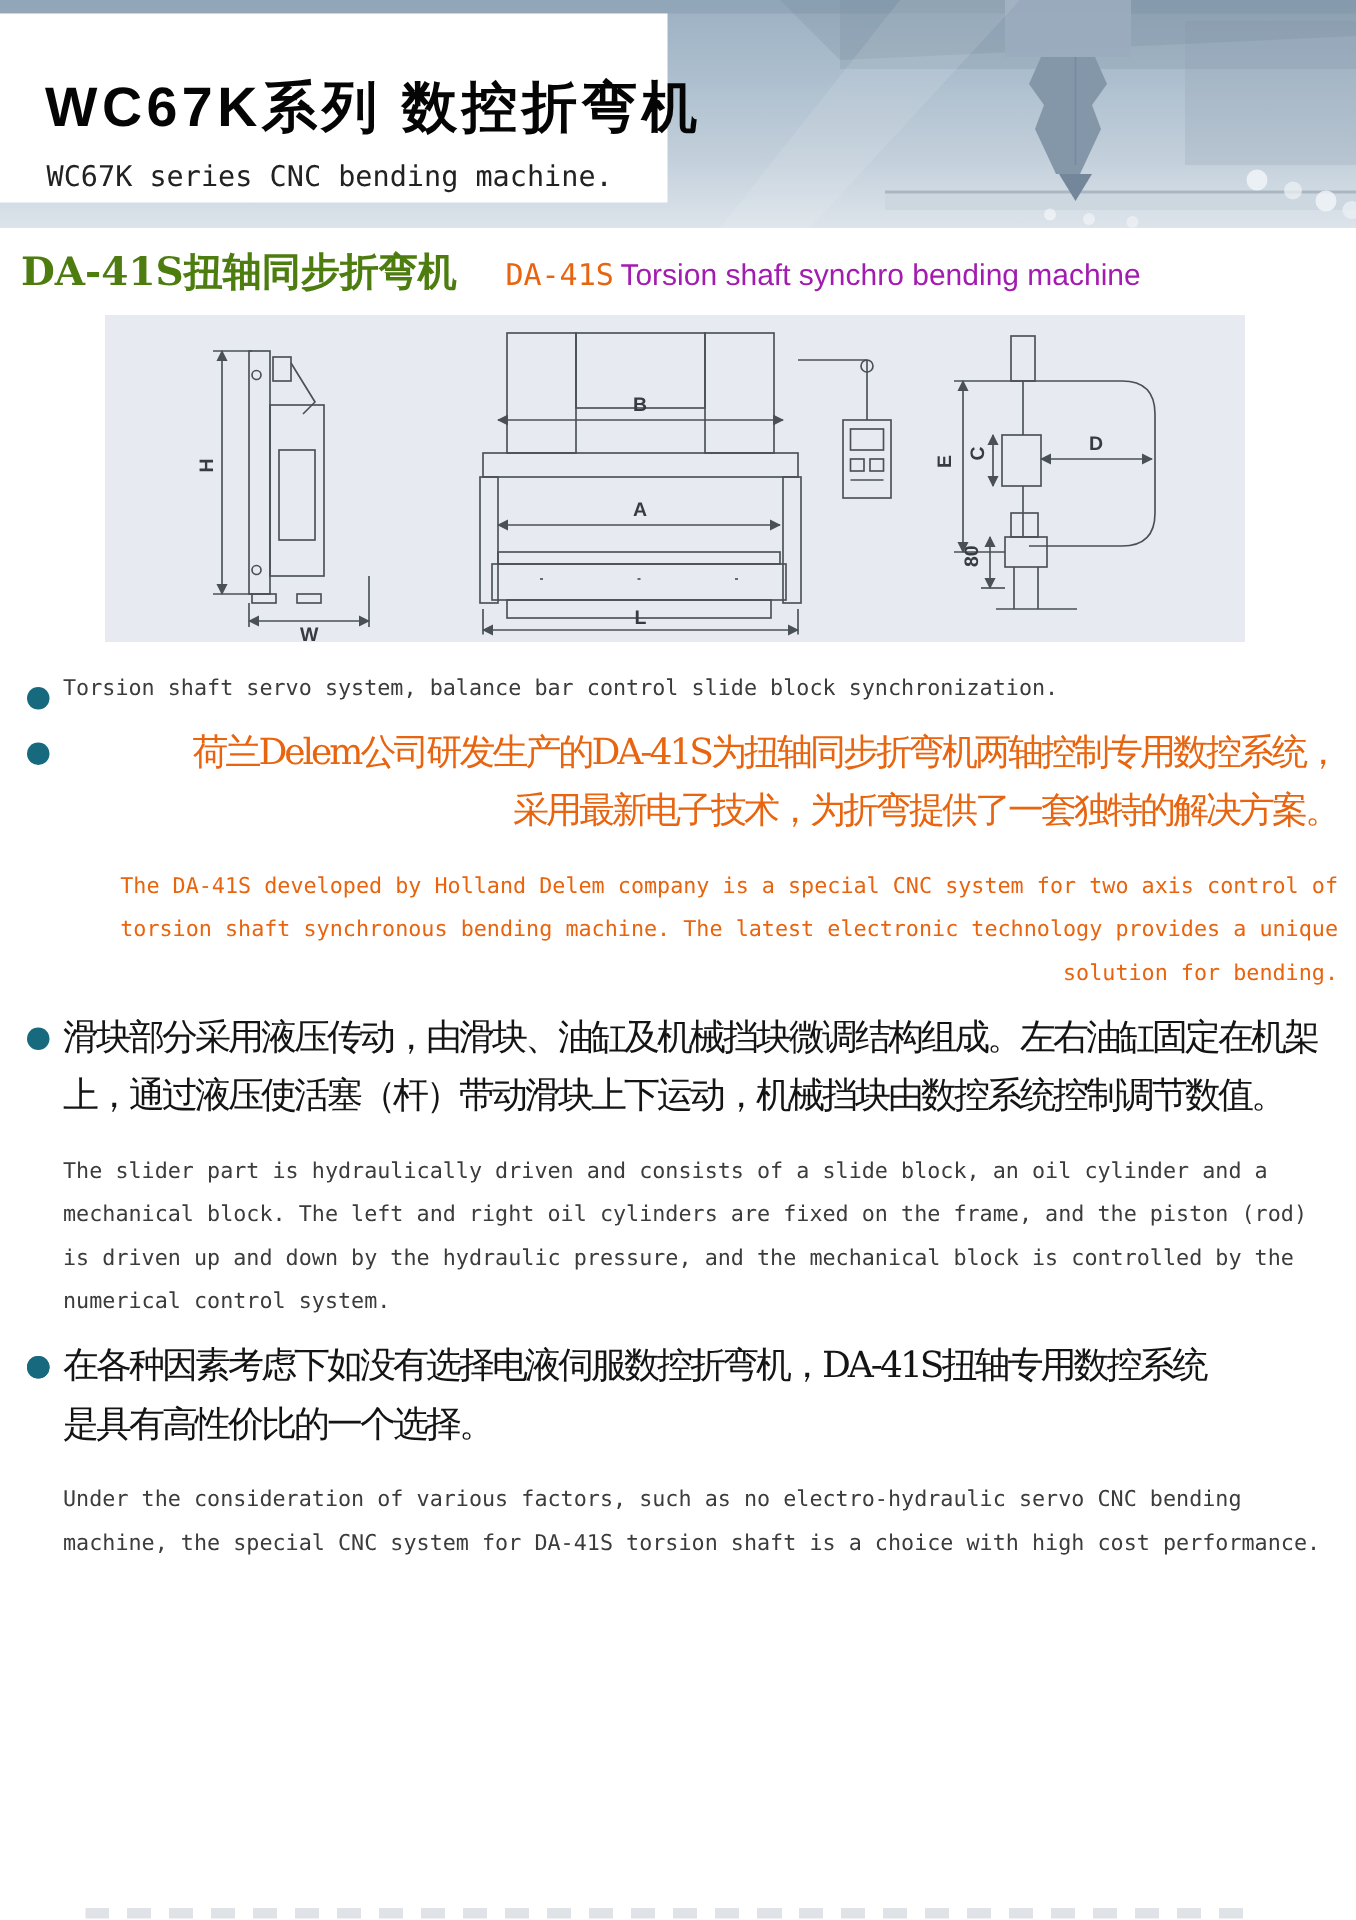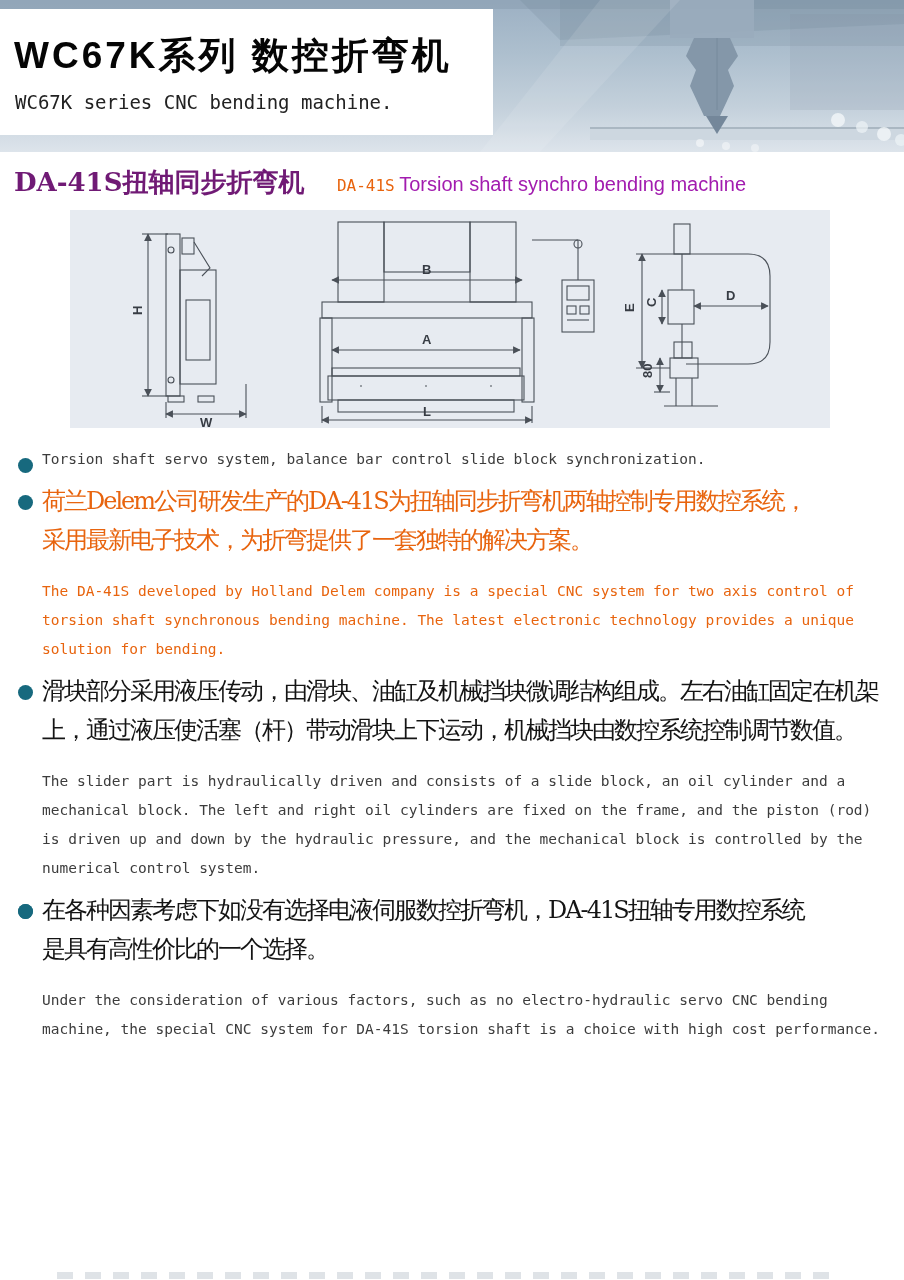--- a/index.html
+++ b/index.html
@@ -7,41 +7,41 @@
     width:904px;height:1280px;overflow:hidden;background:#ffffff;
     font-family:"Liberation Sans",sans-serif;position:relative;
   }
   
   .header-band{
     position:relative;width:904px;height:152px;
     background:linear-gradient(180deg,#9cb0c3 0%,#adbfce 35%,#c3d0db 70%,#dde4eb 100%);
   }
   .header-band svg{position:absolute;top:0;left:0;}
   .title-box{
-    position:absolute;left:0;top:9px;width:493px;height:126px;background:#ffffff;
-    padding:0;box-sizing:border-box;
+    position:absolute;left:0;top:9px;width:445px;height:126px;background:#ffffff;
+    padding:16px;box-sizing:border-box;
   }
   .title-zh{
     margin:22px 0 0 14px;font-size:37px;font-weight:bold;color:#050505;
     letter-spacing:3px;font-family:"Liberation Sans",sans-serif;white-space:nowrap;
   }
   .title-en{
     margin:10px 0 0 15px;font-size:19px;color:#222;
     font-family:"DejaVu Sans Mono","Liberation Mono",monospace;white-space:nowrap;
   }
   
   .section-heading{
     margin:10px 0 8px 14px;height:40px;line-height:40px;white-space:nowrap;
   }
   .heading-model-zh{
-    font-size:26px;font-weight:bold;color:#701a75;
+    font-size:26px;font-weight:bold;color:#4d7c0f;
     font-family:"DejaVu Serif","Liberation Serif",serif;
   }
   .heading-model-en{
-    margin-left:28px;font-size:16px;color:#e8640e;
+    margin-left:28px;font-size:20px;color:#e8640e;
     font-family:"DejaVu Sans Mono","Liberation Mono",monospace;
   }
   .heading-title-en{
     font-size:20px;color:#a21caf;
     font-family:Liberation Sans, sans-serif;
   }
   
   .diagram-panel{
     margin-left:70px;width:760px;height:218px;background:#e7ebf1;
   }
@@ -53,21 +53,21 @@
     background:#17697e;
   }
   .zh{
     font-size:24px;letter-spacing:-2px;line-height:39px;color:#141414;
     font-family:"DejaVu Serif","Liberation Serif",serif;white-space:pre-wrap;
   }
   .en{
     margin-top:17px;font-size:14.5px;line-height:29px;color:#3c3c3c;
     font-family:"DejaVu Sans Mono","Liberation Mono",monospace;white-space:pre-wrap;
   }
-  .bullet.accent .zh,.bullet.accent .en{color:#e8640e;}
+  .bullet.accent .zh,.bullet.accent .en{color:#e8640e;text-align:right;}
   
   .bottom-strip{
     position:absolute;left:57px;bottom:1px;width:772px;height:7px;
     background:repeating-linear-gradient(90deg,#dfe3e7 0 16px,transparent 16px 28px);
   }
   text.dim{
     font-family:"Liberation Sans",sans-serif;font-size:13px;font-weight:bold;fill:#373c44;
   }
 </style>
 </head>

